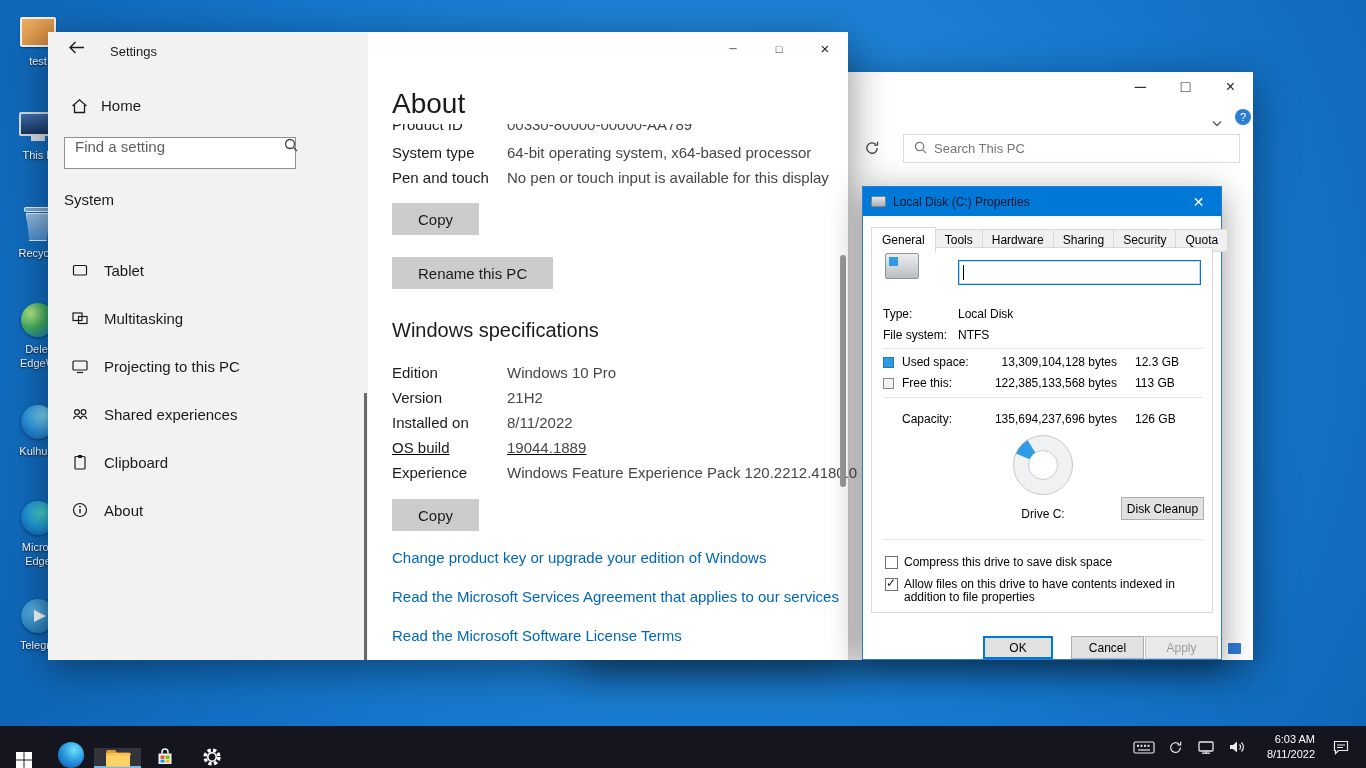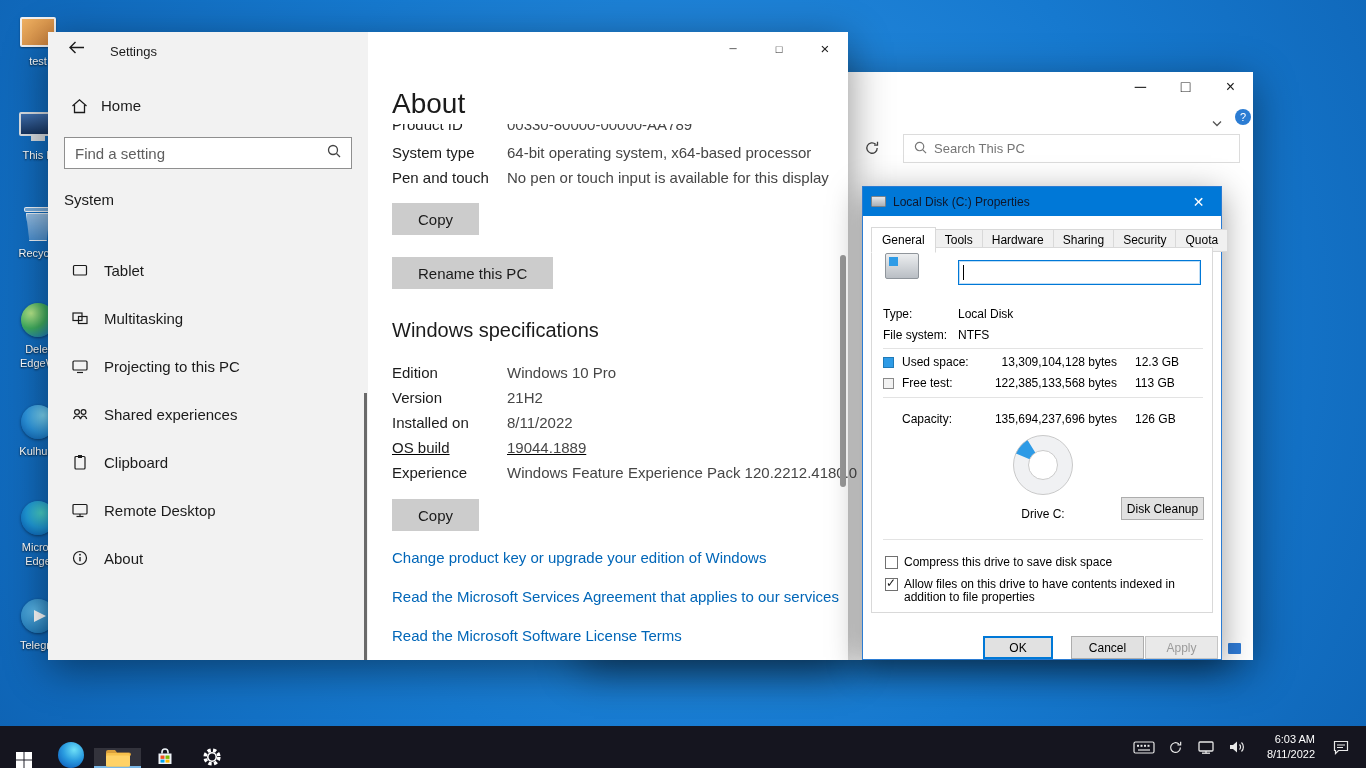--- a/index.html
+++ b/index.html
@@ -29,21 +29,21 @@
   .capbtns{position:absolute;top:0;right:0;display:flex;}
   .capbtn{width:46px;height:33px;display:flex;align-items:center;justify-content:center;color:#1b1b1b;cursor:default;}
   .capbtn .g1{font-size:10px;} .capbtn .g2{font-size:11px;} .capbtn .g3{font-size:15px;}
 
   
   .win-settings{left:48px;top:32px;width:800px;height:628px;z-index:3;}
   .s-side{position:absolute;left:0;top:0;width:320px;height:628px;background:#f2f2f2;}
   .s-back{position:absolute;left:20px;top:8px;font-size:15px;color:#1b1b1b;}
   .s-title{position:absolute;left:62px;top:12px;font-size:13px;color:#1b1b1b;}
   .s-home{position:absolute;left:23px;top:65px;display:flex;align-items:center;gap:13px;font-size:15px;color:#1b1b1b;}
-  .s-search{position:absolute;left:16px;top:105px;width:288px;height:32px;background:#fff;border:1px solid #8f8f8f;display:flex;align-items:center;}
+  .s-search{position:absolute;left:16px;top:105px;width:232px;height:32px;background:#fff;border:1px solid #8f8f8f;display:flex;align-items:flex-start;}
   .s-search input{flex:1;border:none;outline:none;font-size:15px;color:#333;padding:0 10px;font-family:inherit;background:transparent;}
   .s-search input::placeholder{color:#5f5f5f;}
   .s-search .mag{margin-right:10px;}
   .s-section{position:absolute;left:16px;top:159px;font-size:15px;color:#1b1b1b;}
   .s-nav{position:absolute;left:0;top:214px;width:320px;}
   .s-item{height:48px;display:flex;align-items:center;gap:16px;padding-left:24px;font-size:15px;color:#1b1b1b;cursor:default;}
   .s-scroll{position:absolute;left:316px;top:361px;width:3px;height:267px;background:#6a6a6a;}
   .s-content{position:absolute;left:320px;top:0;width:480px;height:628px;background:#fff;}
   .c-title{position:absolute;left:24px;top:56px;font-size:28px;font-weight:400;color:#1b1b1b;}
   .srow{position:absolute;display:flex;font-size:15px;line-height:18px;}
@@ -266,28 +266,20 @@
         </div>
         <div class="s-item">
           <svg width="16" height="16" viewBox="0 0 16 16">
               <rect x="3" y="2.5" width="10" height="12.5" rx="1" fill="none" stroke="#1b1b1b" stroke-width="1.2"></rect>
               <rect x="6" y="1" width="4" height="3" fill="#1b1b1b"></rect>
             </svg>
           <span>Clipboard</span>
         </div>
         <div class="s-item">
           <svg width="16" height="16" viewBox="0 0 16 16">
-              <rect x="1" y="2.5" width="14" height="9.5" rx="1" fill="none" stroke="#1b1b1b" stroke-width="1.2"></rect>
-              <line x1="8" y1="12" x2="8" y2="14.5" stroke="#1b1b1b" stroke-width="1.2"></line>
-              <line x1="4.5" y1="14.5" x2="11.5" y2="14.5" stroke="#1b1b1b" stroke-width="1.2"></line>
-            </svg>
-          <span>Remote Desktop</span>
-        </div>
-        <div class="s-item">
-          <svg width="16" height="16" viewBox="0 0 16 16">
               <circle cx="8" cy="8" r="6.5" fill="none" stroke="#1b1b1b" stroke-width="1.2"></circle>
               <line x1="8" y1="7" x2="8" y2="11.2" stroke="#1b1b1b" stroke-width="1.4"></line>
               <circle cx="8" cy="4.7" r="0.9" fill="#1b1b1b"></circle>
             </svg>
           <span>About</span>
         </div>
       </div>
       <div class="s-scroll"></div>
     </div>
 
@@ -392,21 +384,21 @@
     <div class="d-div" style="top:161px;"></div>
 
     <div class="sp-row" style="top:168px;">
       <span class="chip used"></span>
       <span class="spl">Used space:</span>
       <span class="bytes">13,309,104,128 bytes</span>
       <span class="gb">12.3 GB</span>
     </div>
     <div class="sp-row" style="top:189px;">
       <span class="chip free"></span>
-      <span class="spl">Free test:</span>
+      <span class="spl">Free this:</span>
       <span class="bytes">122,385,133,568 bytes</span>
       <span class="gb">113 GB</span>
     </div>
 
     <div class="d-div" style="top:210px;"></div>
 
     <div class="sp-row" style="top:225px;">
       <span class="chip ghost"></span>
       <span class="spl">Capacity:</span>
       <span class="bytes">135,694,237,696 bytes</span>

